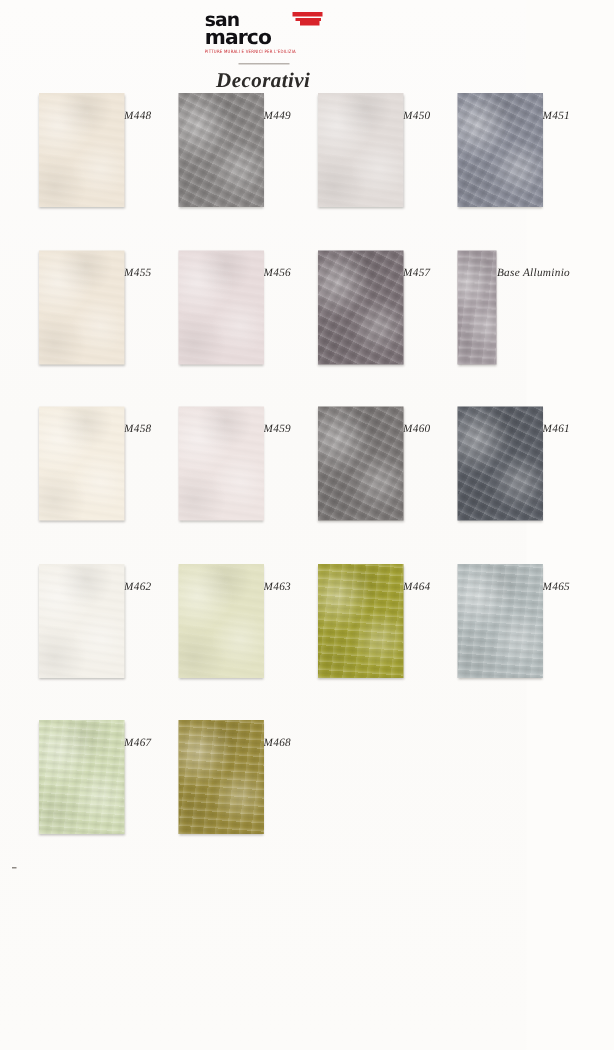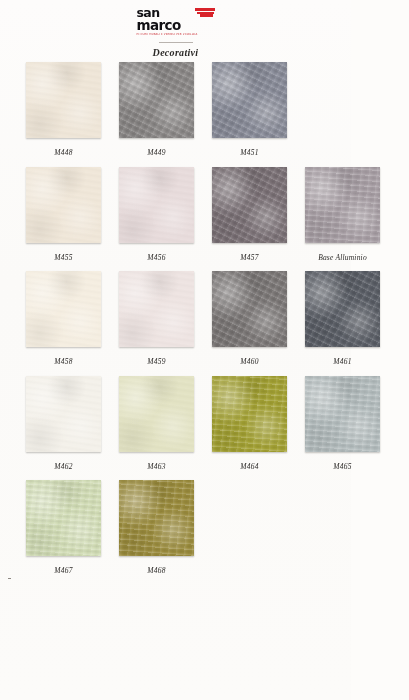--- a/index.html
+++ b/index.html
@@ -82,21 +82,21 @@
   .divider {
     width: 34px;
     height: 1px;
     background: #b9b3ae;
     margin: 6px auto 4px auto;
   }
   .collection-name {
     font-family: "Liberation Serif", serif;
     font-style: italic;
     font-weight: bold;
-    font-size: 10px;
+    font-size: 14px;
     letter-spacing: 0.3px;
     color: #2c2a28;
     text-align: left;
   }
 
   
   .grid {
     position: absolute;
     left: 0;
     top: 62px;
@@ -105,21 +105,21 @@
   .row {
     display: flex;
     height: 104.5px;
     padding-left: 26px;
     box-sizing: border-box;
   }
   .cell {
     width: 75px;
     margin-right: 18px;
     display: flex;
-    flex-direction: column;
+    flex-direction: row;
   }
   .swatch {
     width: 75px;
     height: 76px;
     position: relative;
     box-shadow: 0 1px 1.5px rgba(60,55,50,0.30);
     overflow: hidden;
   }
   
   .swatch::before {
@@ -202,20 +202,24 @@
       <div class="row">
         <div class="cell">
           <div class="swatch tex-smooth" style="background: rgb(239, 230, 216);"></div>
           <div class="label">M448</div>
         </div>
         <div class="cell">
           <div class="swatch tex-mottled" style="background: rgb(141, 138, 137);"></div>
           <div class="label">M449</div>
         </div>
         <div class="cell">
+          <div class="swatch tex-smooth" style="background: rgb(226, 220, 217);"></div>
+          <div class="label">M450</div>
+        </div>
+        <div class="cell">
           <div class="swatch tex-mottled" style="background: rgb(139, 142, 155);"></div>
           <div class="label">M451</div>
         </div>
       </div>
       <div class="row">
         <div class="cell">
           <div class="swatch tex-smooth" style="background: rgb(240, 231, 217);"></div>
           <div class="label">M455</div>
         </div>
         <div class="cell">

